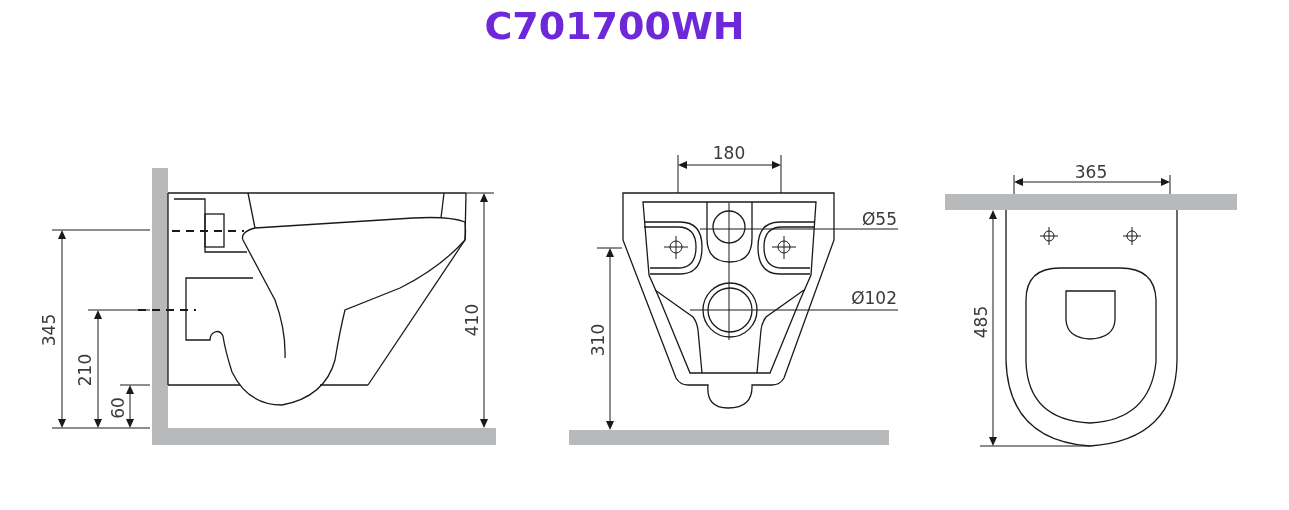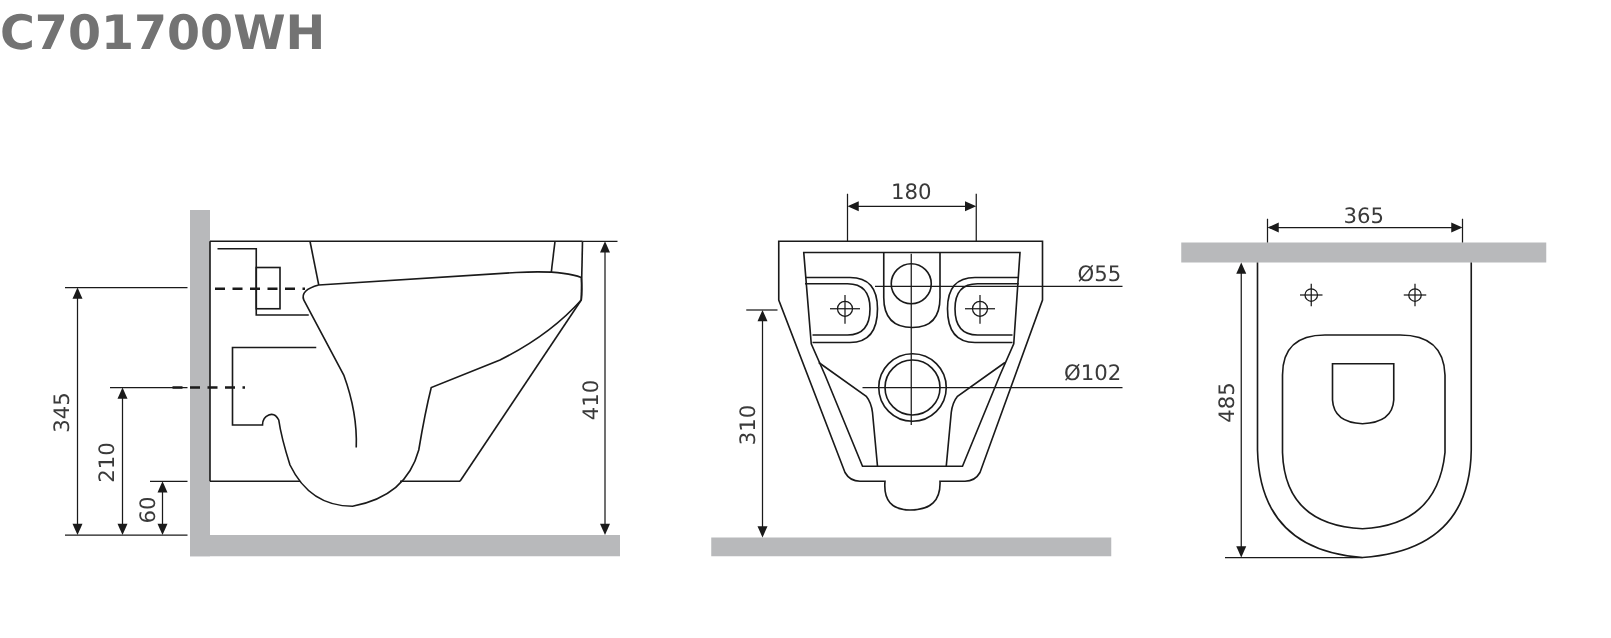--- a/index.html
+++ b/index.html
@@ -1,20 +1,20 @@
 <!DOCTYPE html>
 <html><head>
   <meta charset="utf-8">
   <style>
     html, body { margin: 0; padding: 0; background: #ffffff; }
     body { width: 1289px; height: 510px; position: relative; overflow: hidden; font-family: "DejaVu Sans", sans-serif; }
     .title {
-      position: absolute; left: 0; top: 4px; width: 1229px; text-align: left;
+      position: absolute; left: 0; top: 4px; width: 1229px; text-align: center;
       font-family: "DejaVu Sans", sans-serif; font-weight: bold; font-size: 38px;
-      color: #737373; letter-spacing: 0px;
+      color: #6d28d9; letter-spacing: 0px;
     }
     svg { position: absolute; left: 0; top: 0; }
     .ln { stroke: #1a1a1a; stroke-width: 1.3; fill: none; }
     .thin { stroke: #1a1a1a; stroke-width: 1; fill: none; }
     .dash { stroke: #1a1a1a; stroke-width: 2; fill: none; stroke-dasharray: 8 6; }
     .wall { fill: #b8b9bb; }
     .dimtxt { font-family: "DejaVu Sans", sans-serif; font-size: 17px; fill: #3a3a3a; }
   </style>
 </head>
 <body>

